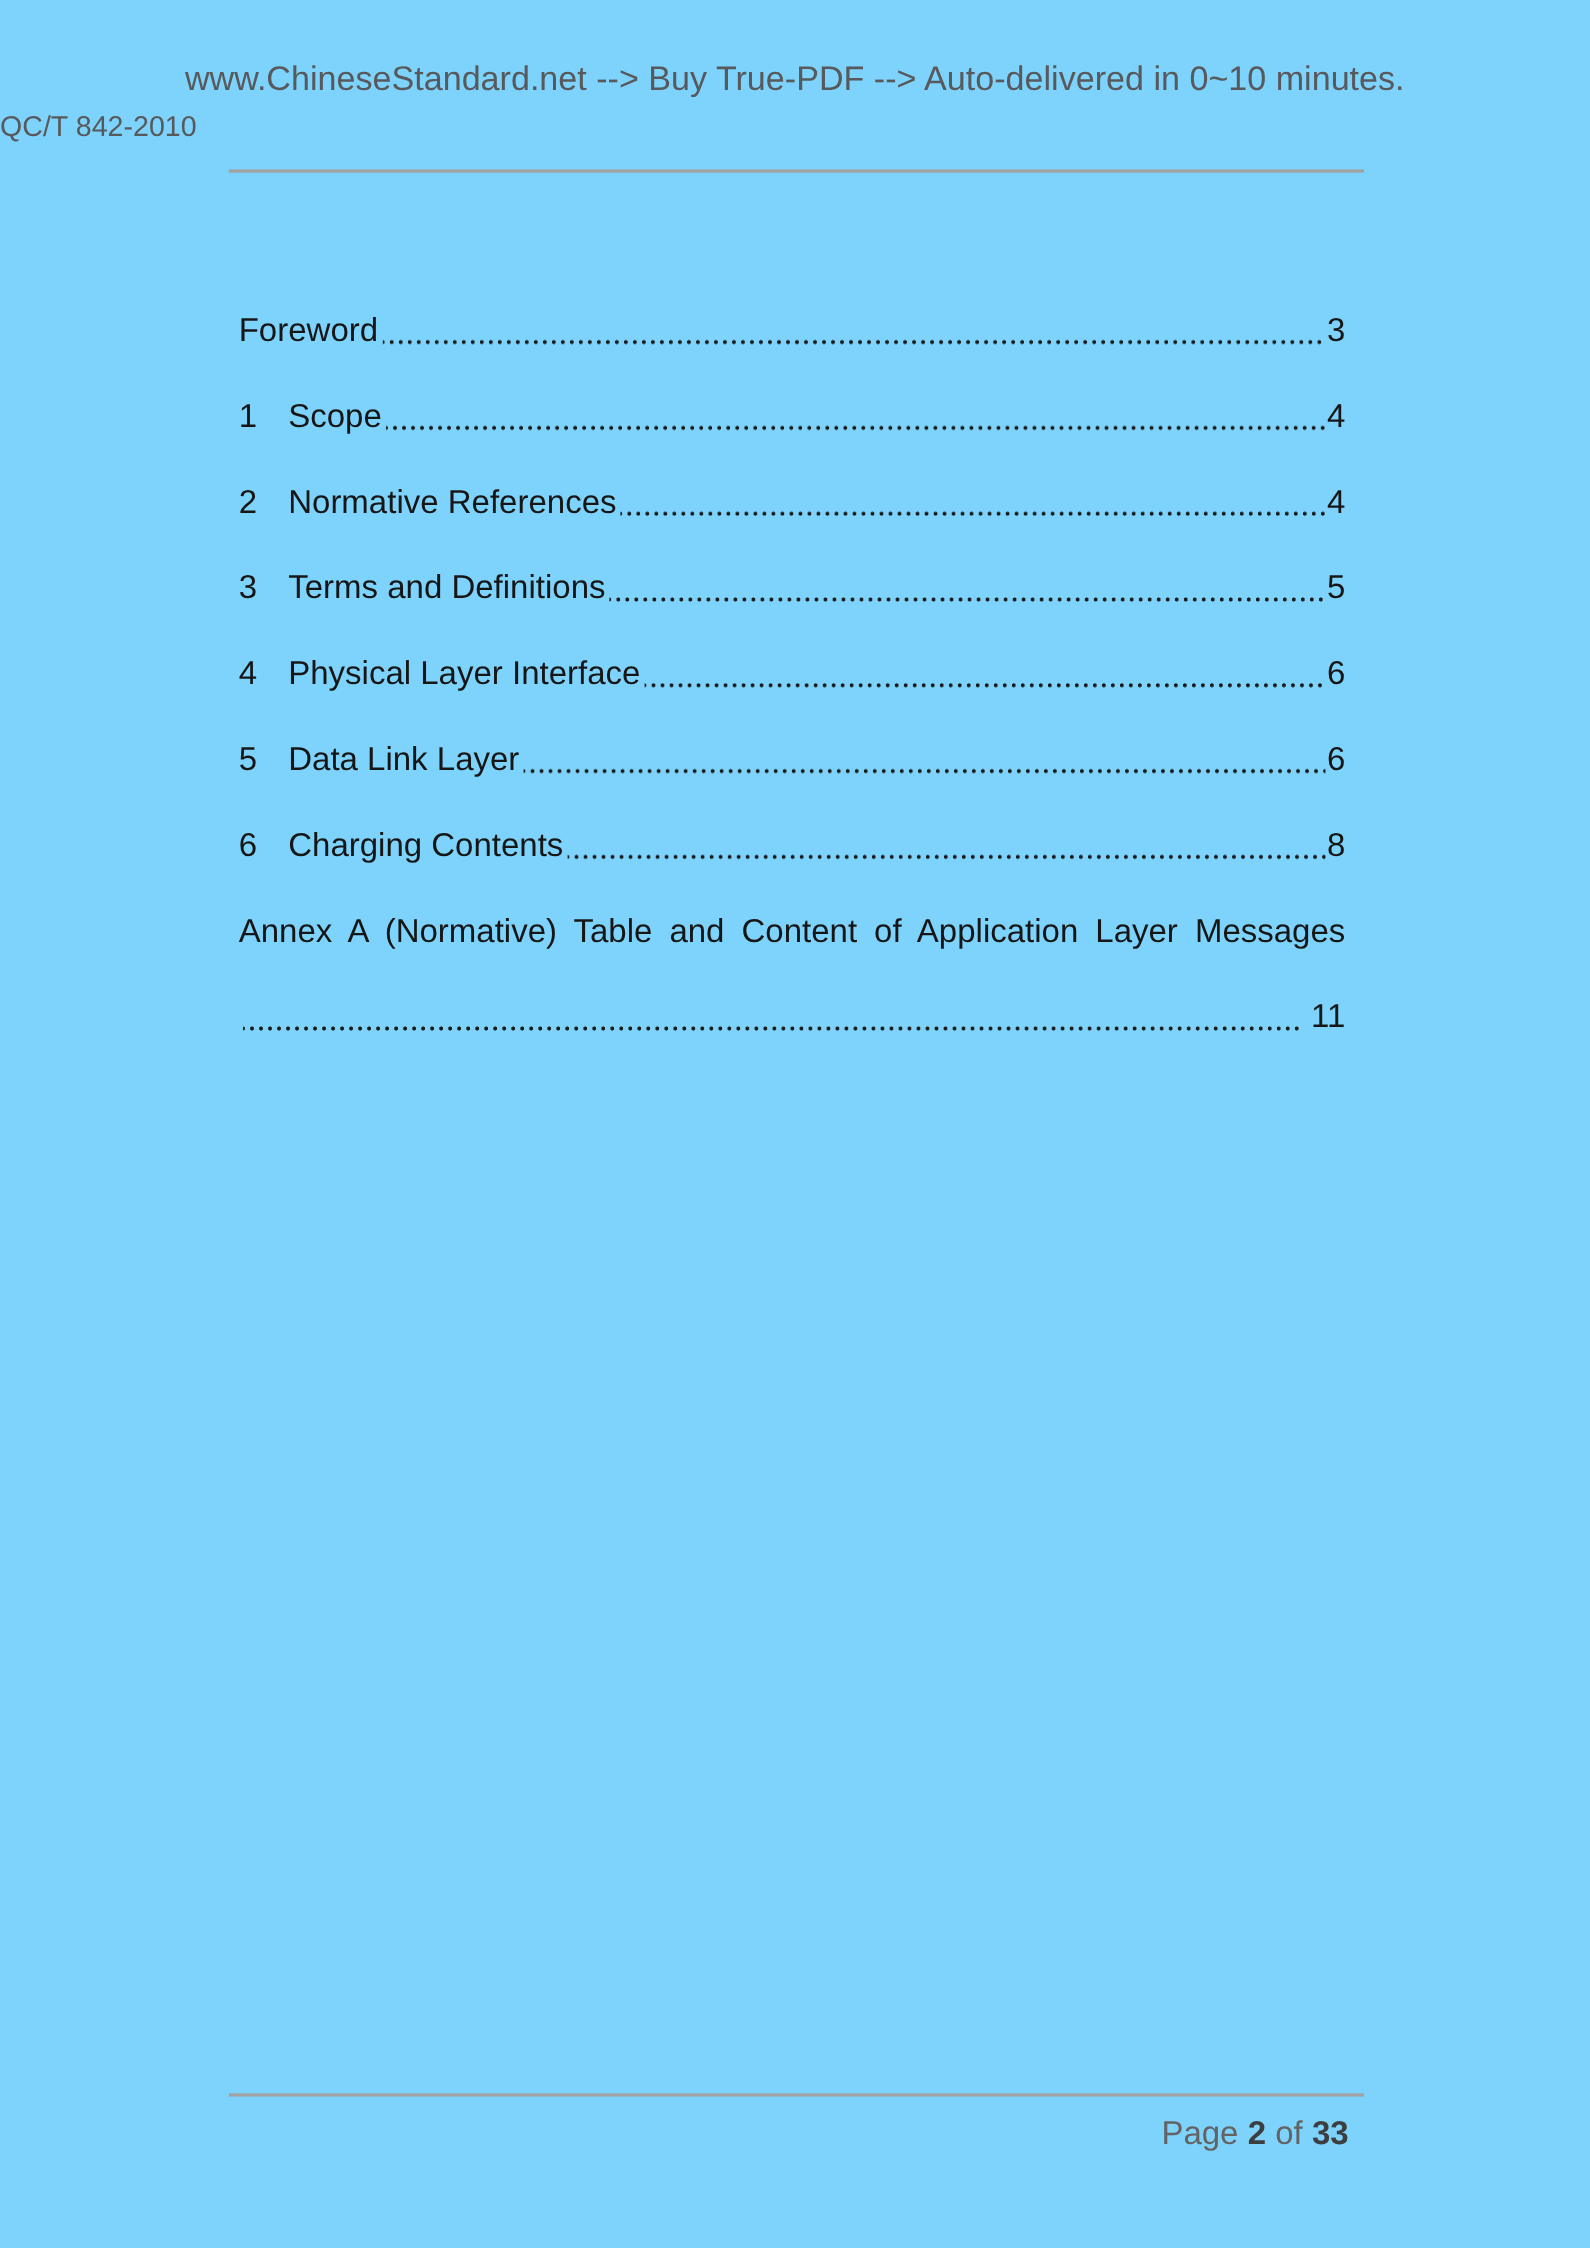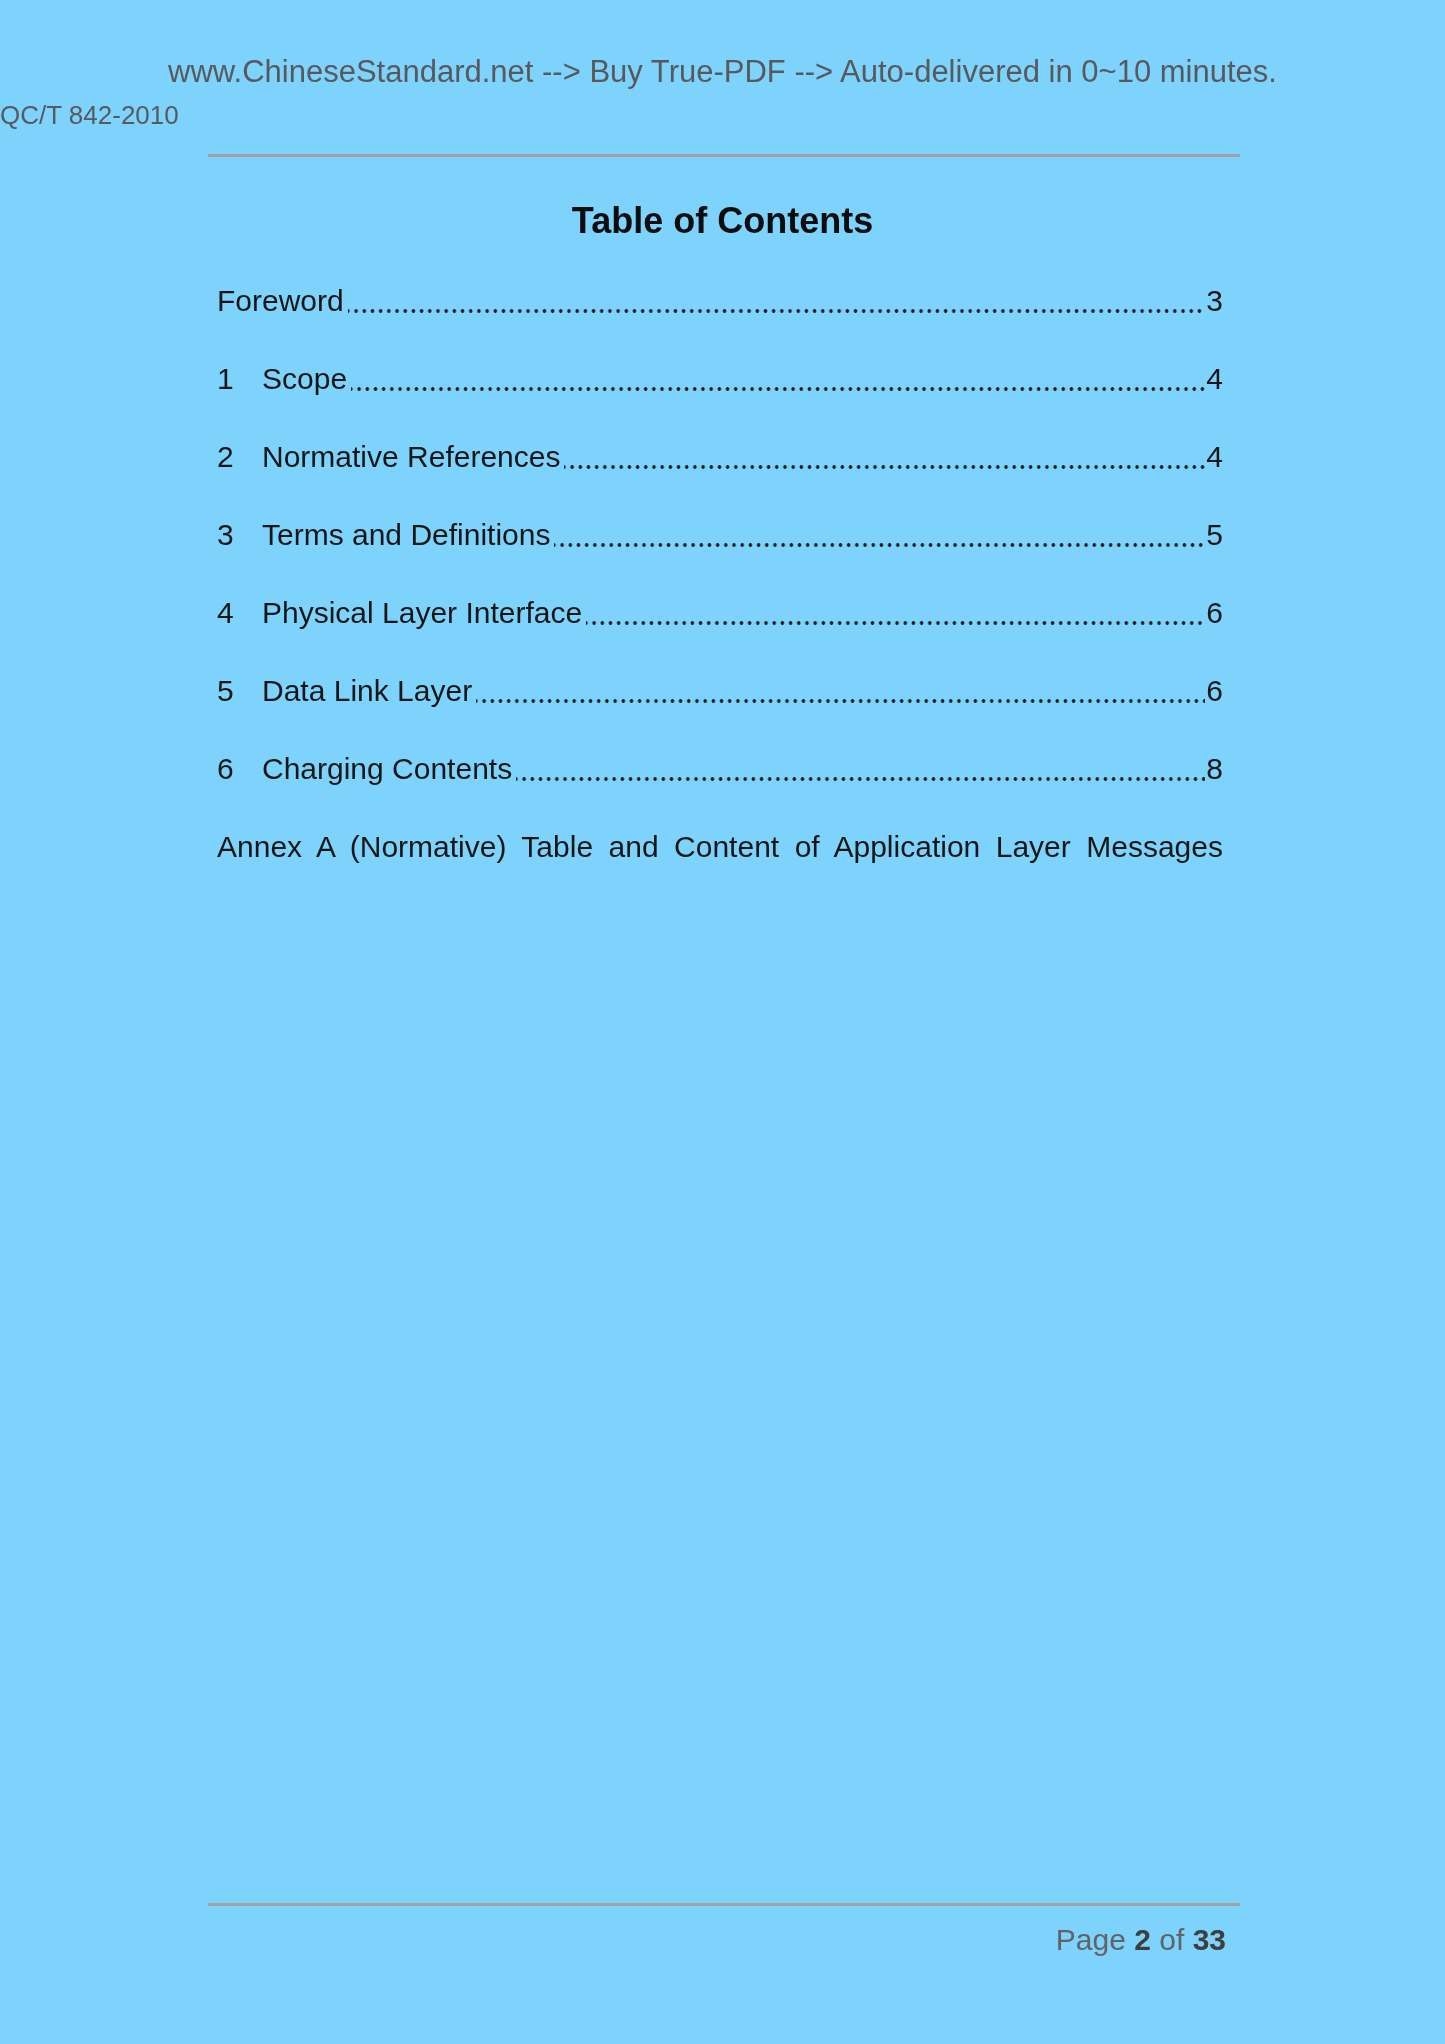--- a/index.html
+++ b/index.html
@@ -65,31 +65,31 @@
 <body>
 
 <div class="page">
 
   <div class="banner">www.ChineseStandard.net --&gt; Buy True-PDF --&gt; Auto-delivered in 0~10 minutes.</div>
 
   <div class="std-code">QC/T 842-2010</div>
 
   <div class="rule rule-top"></div>
 
-  <h1 class="doc-title">Table of Contents</h1>
 
   <div class="toc" id="toc-rows">
       <div class="toc-row"><span class="label">Foreword</span><span class="leader"></span><span class="pgnum">3</span></div>
       <div class="toc-row"><span class="num">1</span><span class="label">Scope</span><span class="leader"></span><span class="pgnum">4</span></div>
       <div class="toc-row"><span class="num">2</span><span class="label">Normative References</span><span class="leader"></span><span class="pgnum">4</span></div>
       <div class="toc-row"><span class="num">3</span><span class="label">Terms and Definitions</span><span class="leader"></span><span class="pgnum">5</span></div>
       <div class="toc-row"><span class="num">4</span><span class="label">Physical Layer Interface</span><span class="leader"></span><span class="pgnum">6</span></div>
       <div class="toc-row"><span class="num">5</span><span class="label">Data Link Layer</span><span class="leader"></span><span class="pgnum">6</span></div>
       <div class="toc-row"><span class="num">6</span><span class="label">Charging Contents</span><span class="leader"></span><span class="pgnum">8</span></div>
       <div class="toc-just">Annex A (Normative) Table and Content of Application Layer Messages</div>
+      <div class="toc-row"><span class="leader"></span><span class="pgnum gap">11</span></div>
     </div>
 
   <div class="rule rule-bottom"></div>
 
   <div class="footer">
     <span>Page</span>
     <b>2</b>
     <span>of</span>
     <b>33</b>
   </div>

